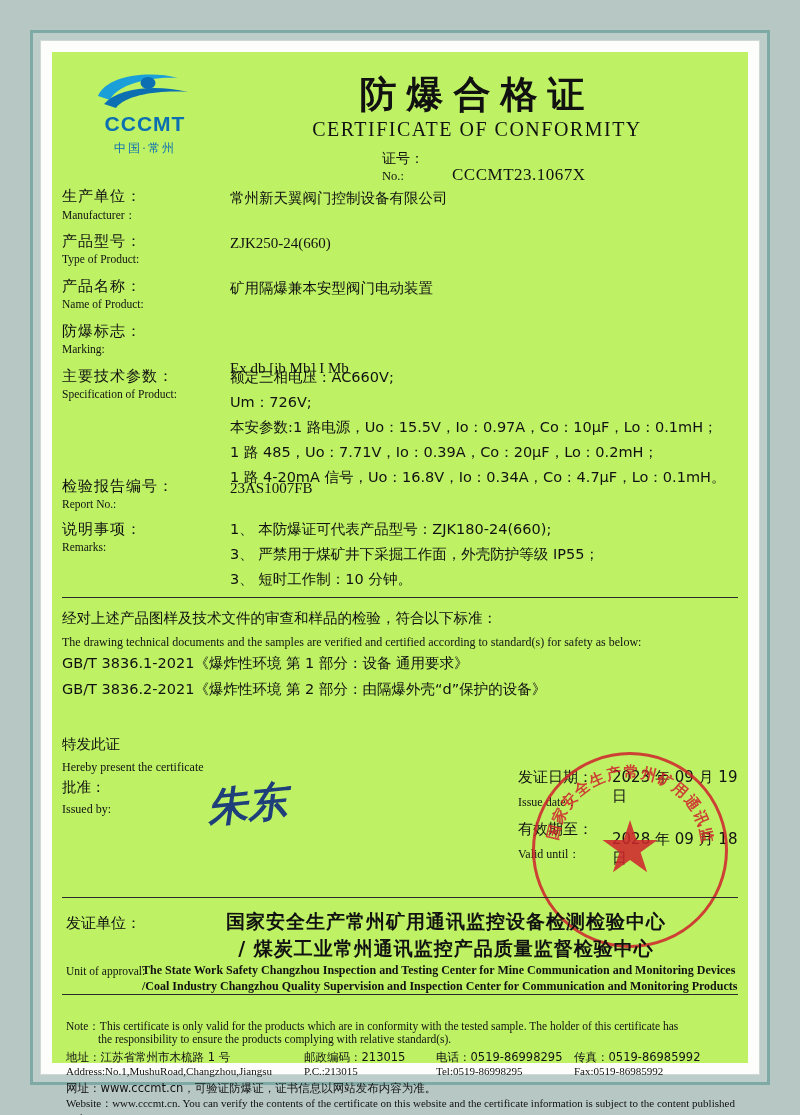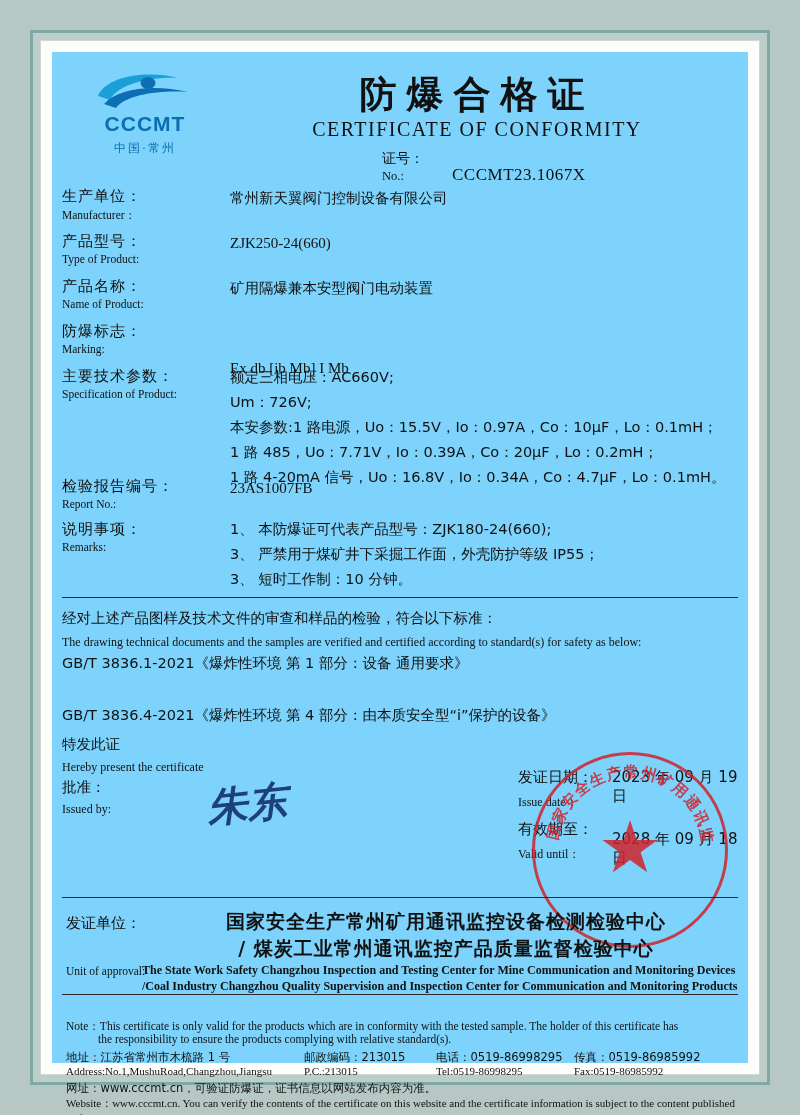--- a/index.html
+++ b/index.html
@@ -21,21 +21,21 @@
     box-sizing:border-box;
   }
   .frame-inner{
     position:absolute;left:40px;top:40px;width:720px;height:1035px;
     background:#fdfdfb;
     box-sizing:border-box;
     border:1px solid #cfd8d4;
   }
   .paper{
     position:absolute;left:52px;top:52px;width:696px;height:1011px;
-    background:#7dd3fc;
+    background:#bef264;
     box-sizing:border-box;
     padding:0;
   }
   
   .logo{
     position:absolute;left:18px;top:10px;width:150px;height:110px;
   }
   .logo .swoosh{
     position:absolute;left:22px;top:8px;width:110px;height:42px;
   }
@@ -231,21 +231,21 @@
       <div class="val" style="top:0px;">1、 本防爆证可代表产品型号：ZJK180-24(660);</div>
       <div class="val" style="top:25px;">3、 严禁用于煤矿井下采掘工作面，外壳防护等级 IP55；</div>
       <div class="val" style="top:50px;">3、 短时工作制：10 分钟。</div>
     </div>
 
     <div class="sep" style="top:545px;"></div>
 
     <div class="std-cn" style="top:557px;">经对上述产品图样及技术文件的审查和样品的检验，符合以下标准：</div>
     <div class="std-en" style="top:583px;">The drawing technical documents and the samples are verified and certified according to standard(s) for safety as below:</div>
     <div class="std-line" style="top:602px;">GB/T 3836.1-2021《爆炸性环境  第 1 部分：设备  通用要求》</div>
-    <div class="std-line" style="top:654px;">GB/T 3836.4-2021《爆炸性环境  第 4 部分：由本质安全型“i”保护的设备》</div>
+    <div class="std-line" style="top:628px;">GB/T 3836.2-2021《爆炸性环境  第 2 部分：由隔爆外壳“d”保护的设备》</div>
 
     <div class="std-line" style="top:683px;">特发此证</div>
     <div class="std-en" style="top:708px;">Hereby present the certificate</div>
     <div class="std-line" style="top:726px;">批准：</div>
     <div class="std-en" style="top:750px;">Issued by:</div>
 
     <div class="sign">朱东</div>
 
     <div class="issue-lab-cn">发证日期：</div>
     <div class="issue-lab-en">Issue  date：</div>

